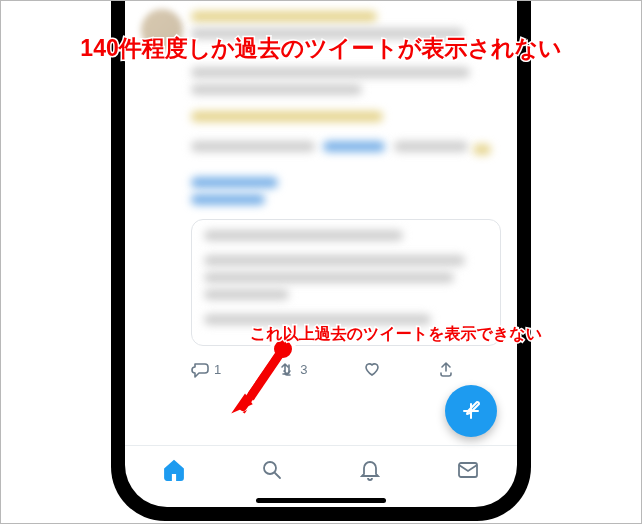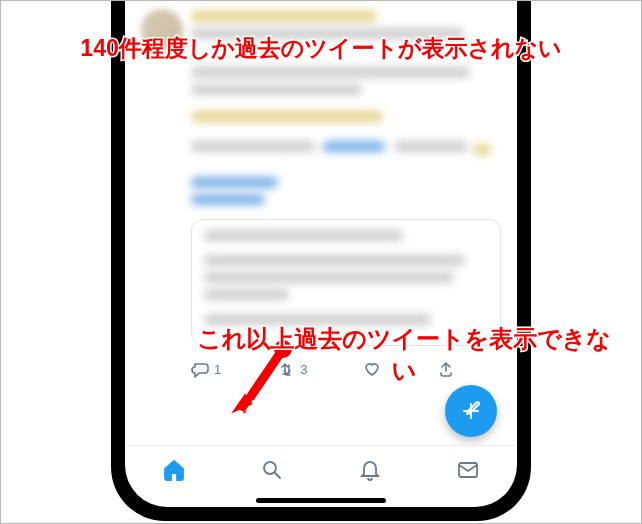--- a/index.html
+++ b/index.html
@@ -110,21 +110,21 @@
     position: absolute;
     font-weight: 700;
     color: #f40000;
     -webkit-text-stroke: 3px #fff;
     paint-order: stroke fill;
     text-align: center;
     line-height: 1.35;
     pointer-events: none;
   }
   .anno1 { top: 32px; left: 0; right: 0; font-size: 23px; }
-  .anno2 { top: 322px; font-size: 24px; left: 188px; width: 430px; }
+  .anno2 { top: 322px; font-size: 16px; left: 180px; width: 430px; }
   .arrow-svg {
     position: absolute;
     left: 220px;
     top: 332px;
     width: 80px;
     height: 100px;
     pointer-events: none;
   }
 </style>
 </head>

